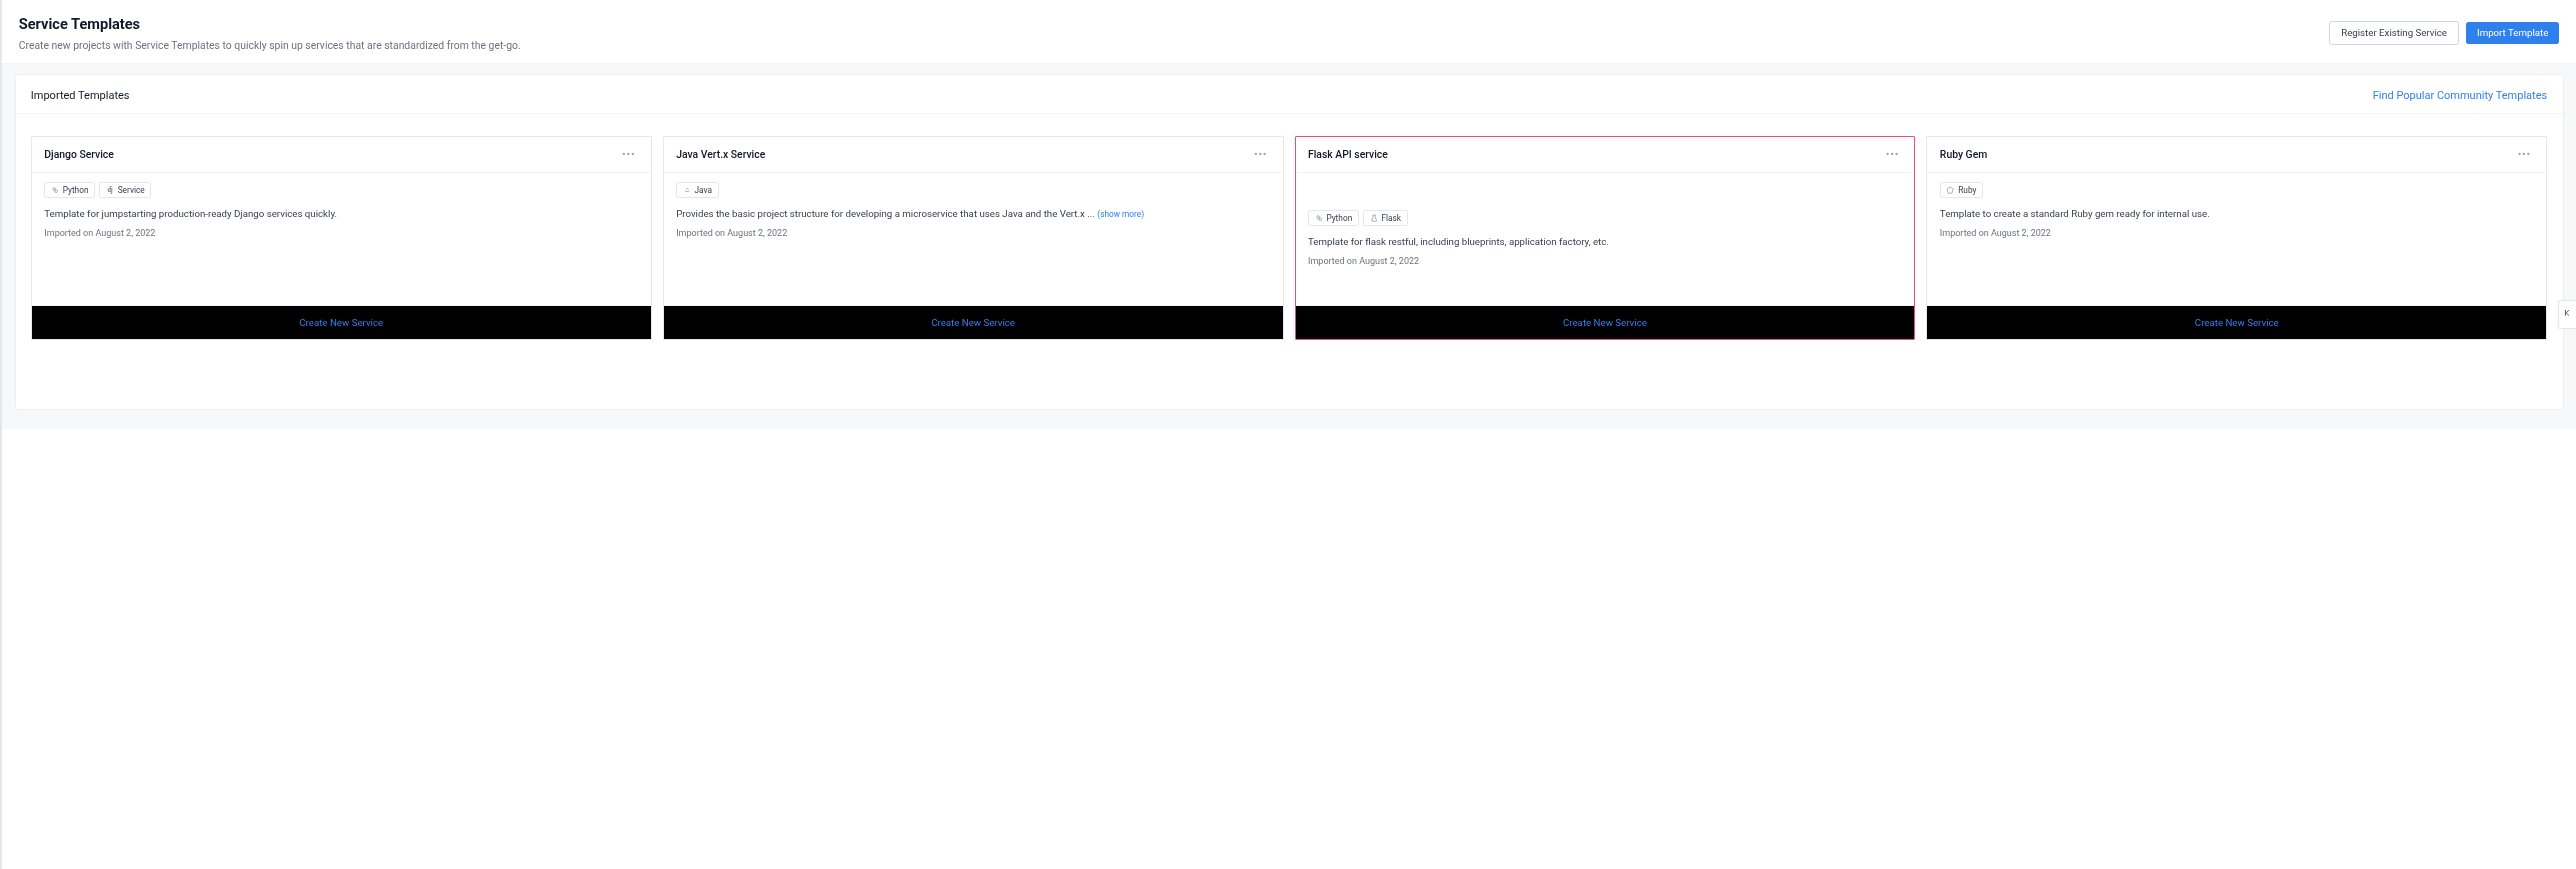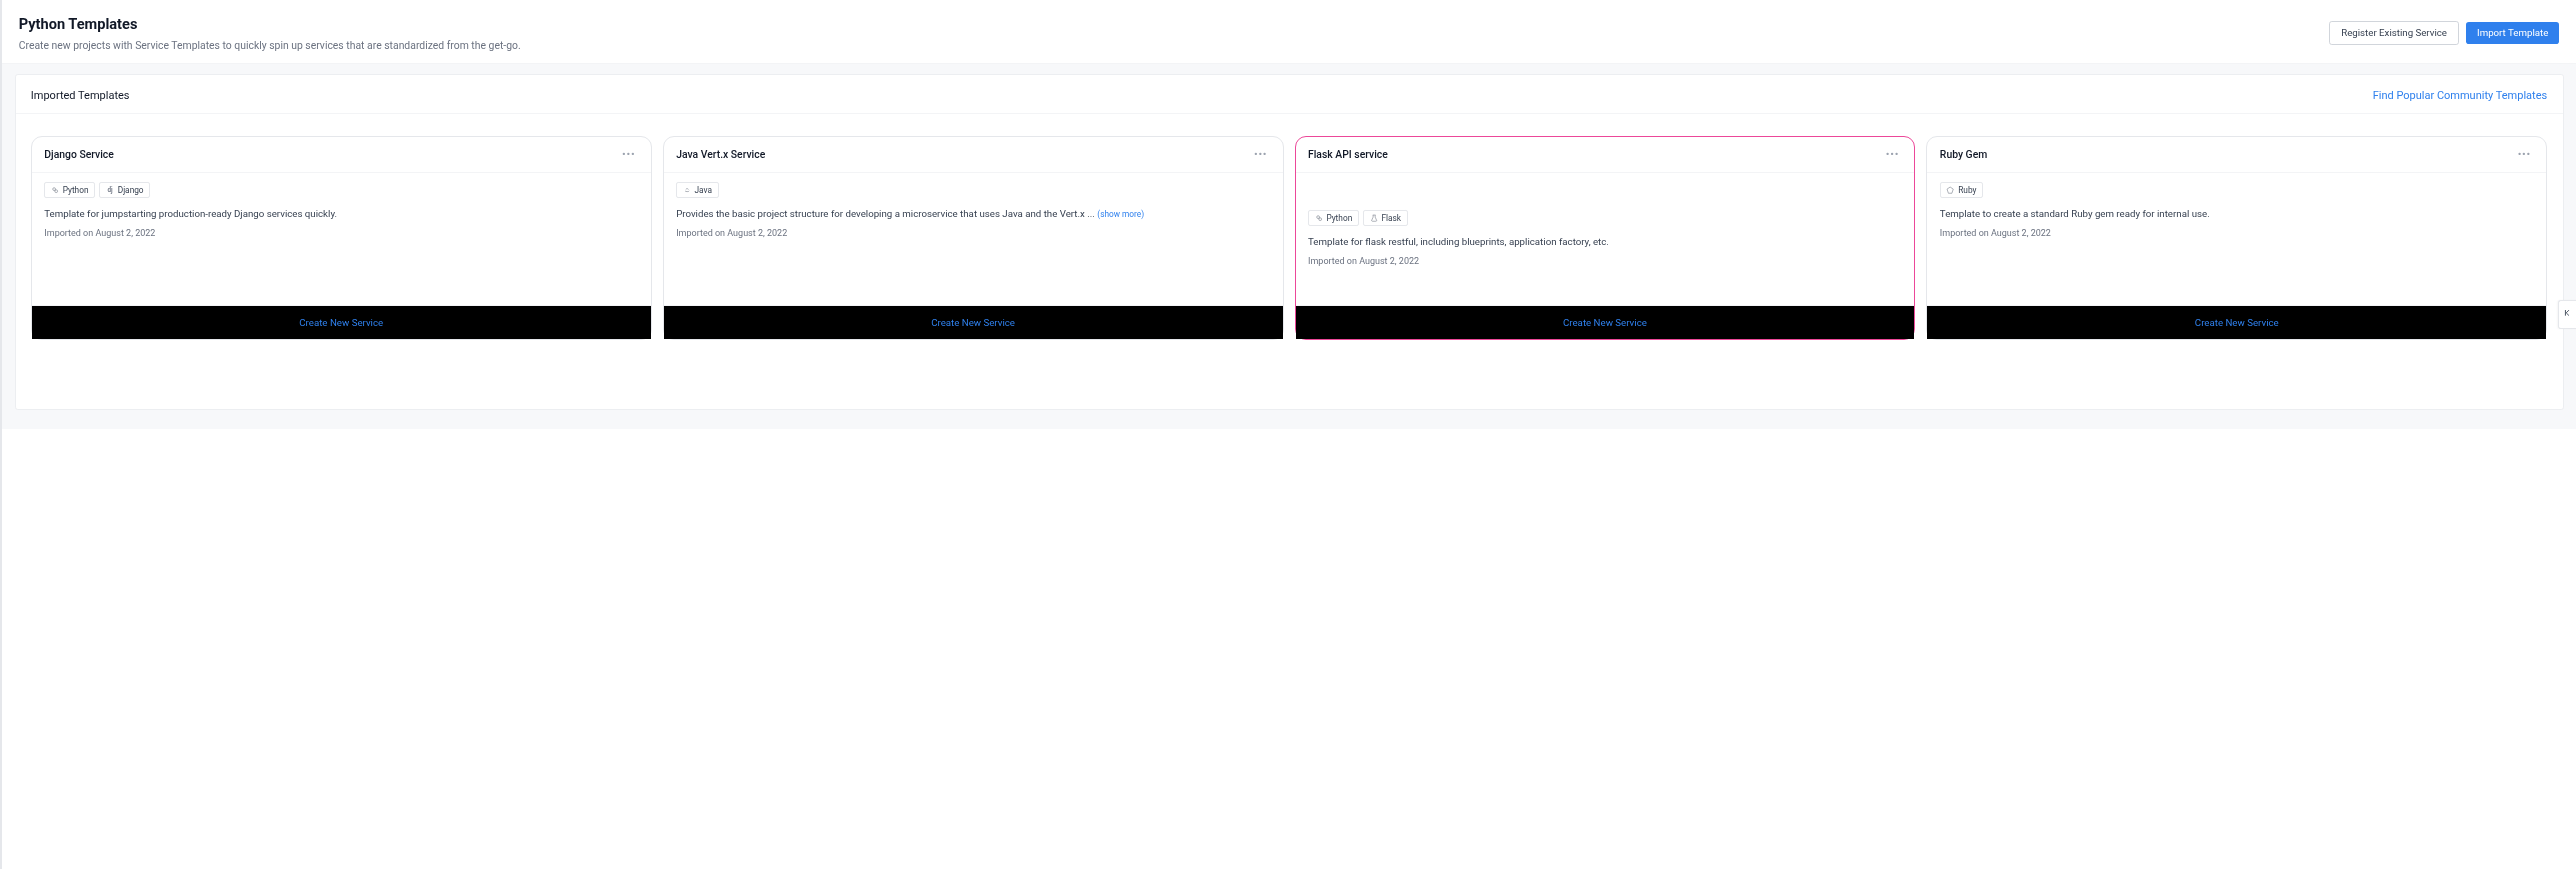--- a/index.html
+++ b/index.html
@@ -87,21 +87,21 @@
       cursor: pointer;
     }
     .cards {
       padding: 22px 15.3px 69px 15.3px;
       display: grid;
       grid-template-columns: repeat(4, 1fr);
       gap: 11px;
     }
     .card {
       border: 0.7px solid #e5e7eb;
-      border-radius: 11px;
+      border-radius: 1px;
       display: flex;
       flex-direction: column;
       background: #fff;
     }
     .card.highlighted {
       border: 0.7px solid #ec4899;
       gap: 28px;
     }
     .card-header {
       display: flex;
@@ -205,21 +205,21 @@
       color: #6b7280;
     }
   </style>
 </head>
 <body>
 
 <div class="page">
 
   <div class="header">
     <div class="header-left">
-      <h1 class="page-title">Python Templates</h1>
+      <h1 class="page-title">Service Templates</h1>
       <p class="page-subtitle">Create new projects with Service Templates to quickly spin up services that are standardized from the get-go.</p>
     </div>
     <div class="header-right">
       <button class="btn btn-secondary">Register Existing Service</button>
       <button class="btn btn-primary">Import Template</button>
     </div>
   </div>
 
   <div class="content">
     <div class="panel">
@@ -242,21 +242,21 @@
                       <circle cx="9" cy="9" r="4"></circle>
                       <circle cx="15" cy="15" r="4"></circle>
                     </svg>
                   </span>
                   <span>Python</span>
                 </span>
                 <span class="tag">
                   <span class="tag-icon">
                     <span class="tag-icon-text">dj</span>
                   </span>
-                  <span>Django</span>
+                  <span>Service</span>
                 </span>
               </div>
               <div class="card-desc"><span>Template for jumpstarting production-ready Django services quickly.</span></div>
               <div class="card-meta">Imported on August 2, 2022</div>
             </div>
             <div class="card-footer"><span class="card-footer-link">Create New Service</span></div>
           </div>
           <div class="card">
             <div class="card-header">
               <div class="card-title">Java Vert.x Service</div>

